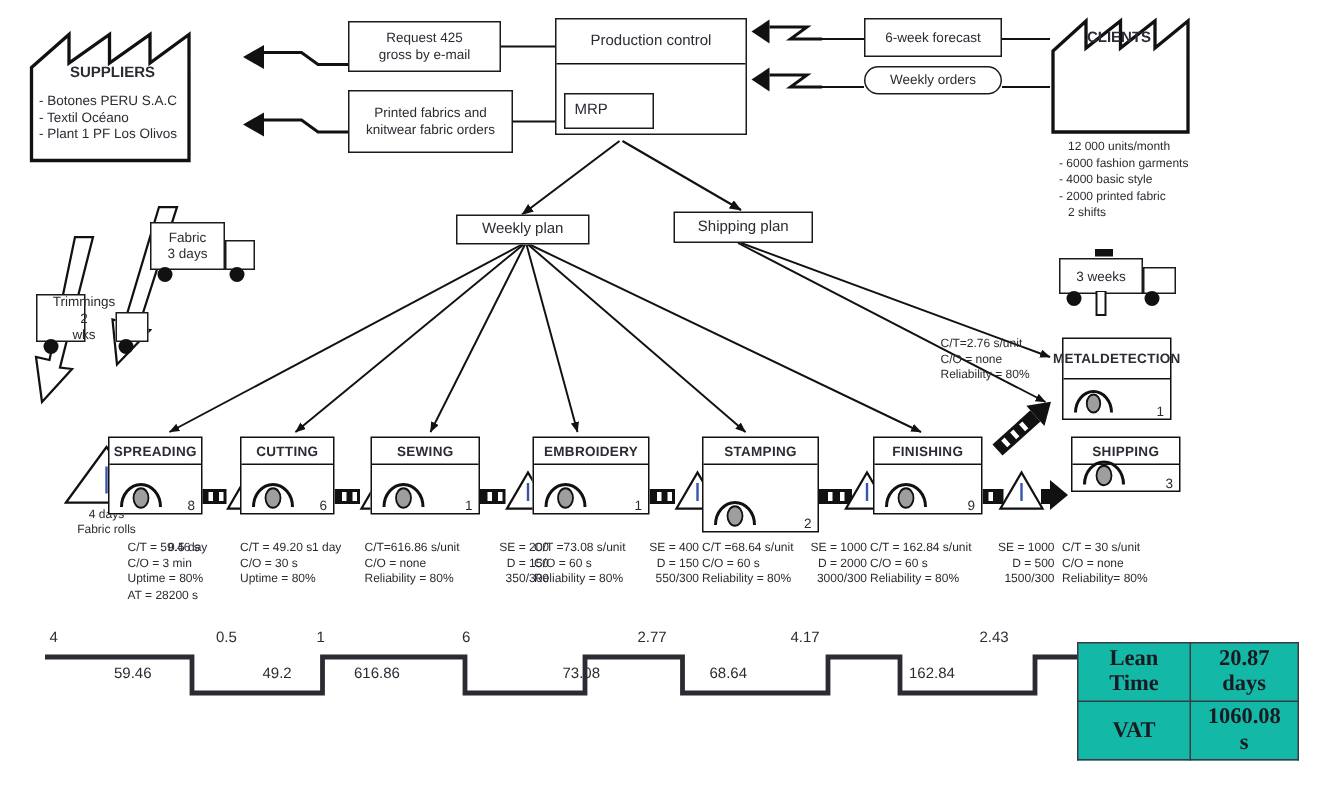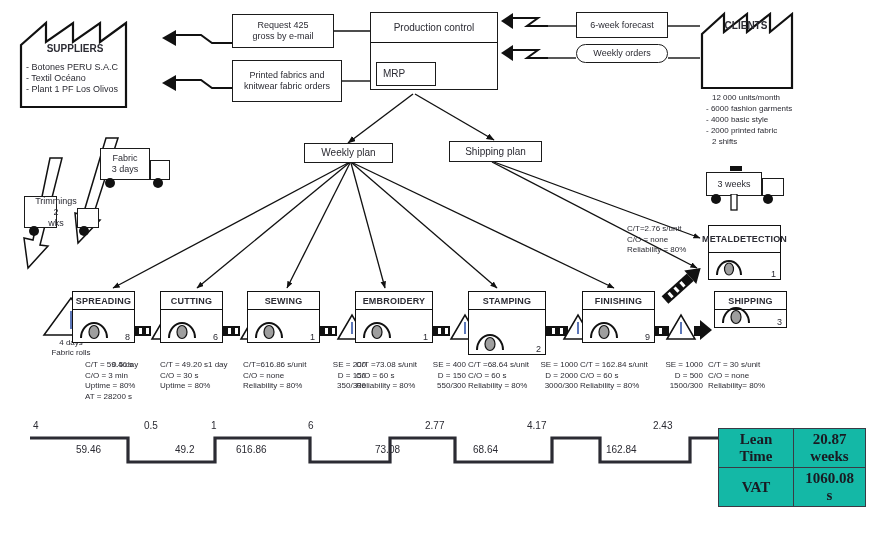--- a/index.html
+++ b/index.html
@@ -439,21 +439,21 @@
 
   <table class="tbl" style="left:718px;top:428px;width:148px;" cellspacing="0">
     <tbody>
         <tr>
       <td style="width:66px;">
         <span>Lean</span><br>
         <span>Time</span>
       </td>
       <td>
         <span>20.87</span><br>
-        <span>weeks</span>
+        <span>days</span>
       </td>
     </tr>
     <tr>
       <td>VAT</td>
       <td>
         <span>1060.08</span><br>
         <span>s</span>
       </td>
     </tr>
   </tbody>

